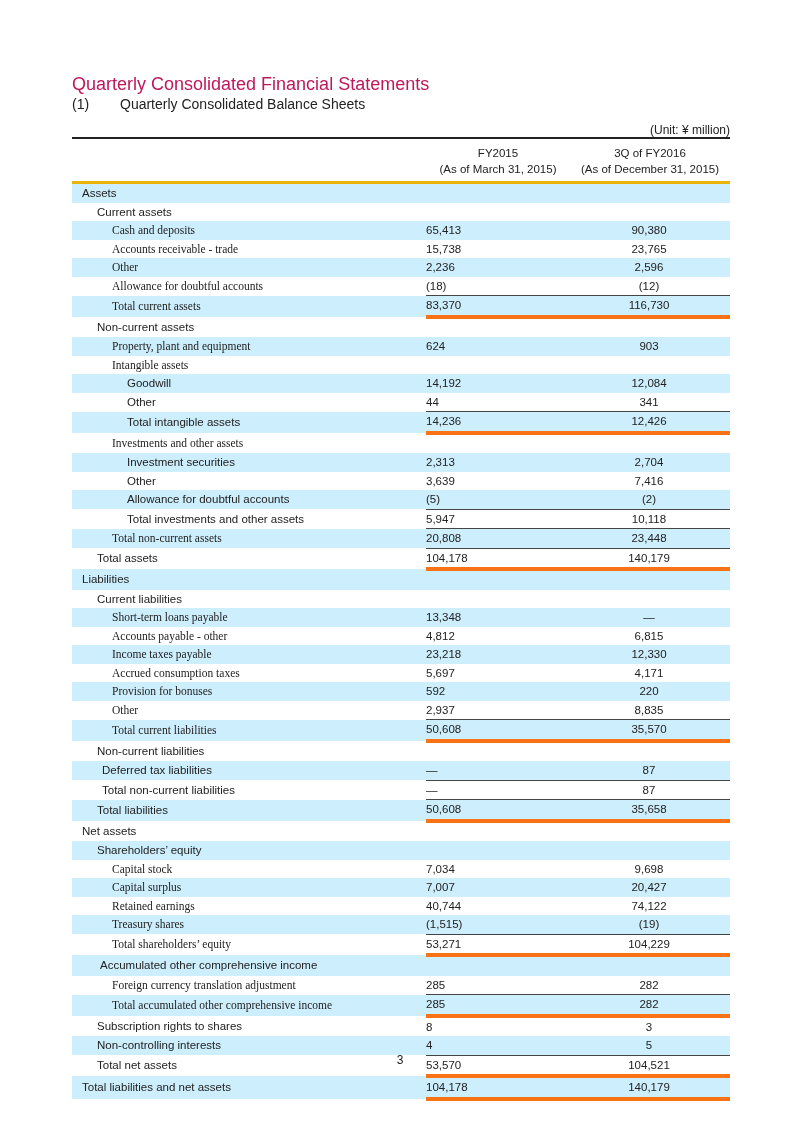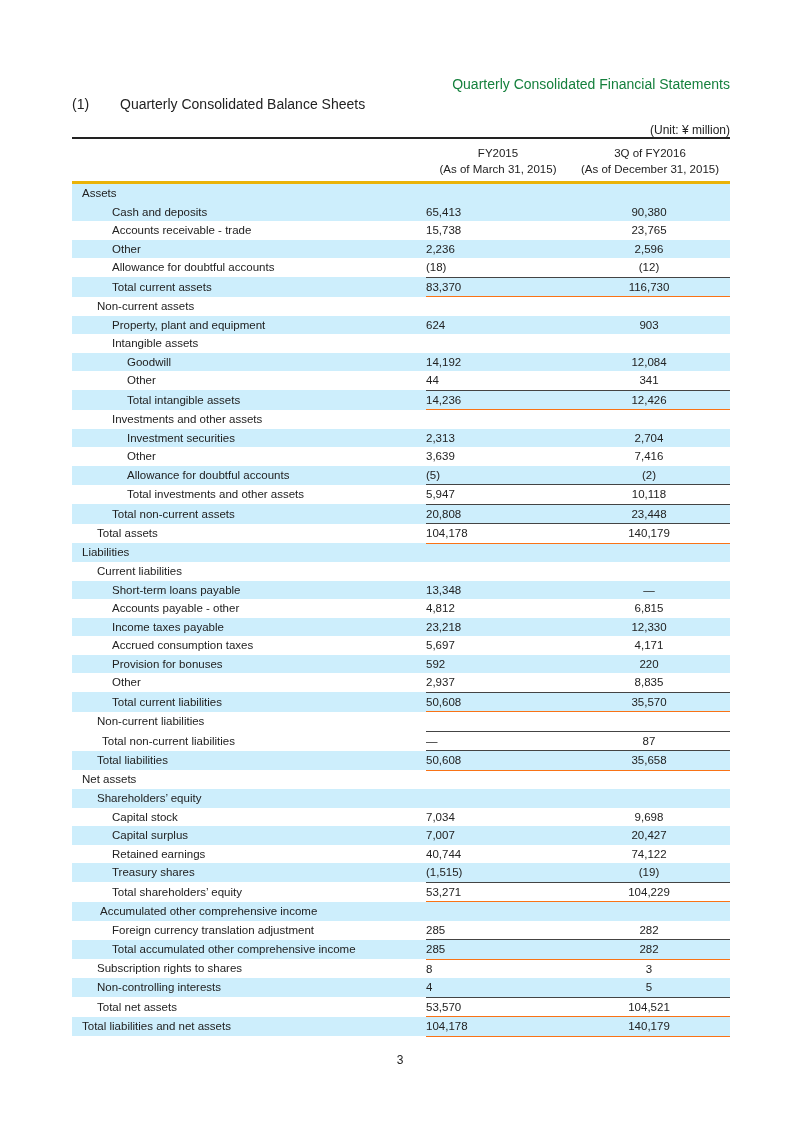--- a/index.html
+++ b/index.html
@@ -1,39 +1,39 @@
 <!DOCTYPE html>
 <html><head>
 <meta charset="utf-8">
 <style>
   html, body { margin: 0; padding: 0; background: #ffffff; }
   body { width: 800px; height: 1131px; position: relative; font-family: "Liberation Sans", sans-serif; color: #222; }
   .page { position: absolute; left: 72px; top: 74px; width: 658px; }
-  .title { font-size: 14px; line-height: 20px; margin: 0; color: #15803d; text-align: right; }
+  .title { font-size: 18px; line-height: 20px; margin: 0; color: #be185d; }
   .subtitle { font-size: 14px; line-height: 20px; margin: 0; display: flex; color: #222; }
   .subtitle .num { width: 48px; }
   .unit { text-align: right; font-size: 12px; margin-top: 9px; line-height: 14px; }
   table { border-collapse: collapse; width: 658px; font-size: 11.5px; table-layout: fixed; }
   col.c-label { width: 354px; }
   col.c-v1 { width: 144px; }
   col.c-v2 { width: 160px; }
   thead tr.top td { border-top: 2px solid #222; height: 6px; padding: 0; }
   thead th { font-weight: normal; text-align: center; line-height: 16px; padding: 0 0 4px 0; vertical-align: bottom; }
   thead tr.hdr th { border-bottom: 3px solid #eab308; }
   tbody td { height: 18.5px; padding: 0; line-height: 18.5px; white-space: nowrap; }
   tbody tr.shade td { background: #cdeefc; }
   td.num { padding-right: 4px; }
   td.num2 { text-align: center; padding-right: 2px; }
   tr.line-top td.num, tr.line-top td.num2 { border-top: 1px solid #444; }
-  tr.line-bottom td.num, tr.line-bottom td.num2 { border-bottom: 1px solid #f97316; }
+  tr.line-bottom td.num, tr.line-bottom td.num2 { border-bottom: 4px solid #f97316; }
   .i0 { padding-left: 10px !important; }
   .i1 { padding-left: 25px !important; }
   .i1b { padding-left: 30px !important; }
   .i1c { padding-left: 28px !important; }
-  .i2 { padding-left: 40px !important; }
+  .i2 { padding-left: 40px !important; font-family: Liberation Serif, serif; }
   .i3 { padding-left: 55px !important; }
   .pagenum { position: absolute; top: 1053px; left: 0; width: 800px; text-align: center; font-size: 12px; }
 </style>
 </head>
 <body>
 
 <div class="page">
   <p class="title">Quarterly Consolidated Financial Statements</p>
   <p class="subtitle">
     <span class="num">(1)</span>
@@ -62,20 +62,25 @@
           <div>(As of December 31, 2015)</div>
         </th>
       </tr>
     </thead>
     <tbody>
       <tr class="shade">
           <td class="i0">Assets</td>
           <td class="num"></td>
           <td class="num2"></td>
         </tr>
+      <tr>
+          <td class="i1">Current assets</td>
+          <td class="num"></td>
+          <td class="num2"></td>
+        </tr>
       <tr class="shade">
           <td class="i2">Cash and deposits</td>
           <td class="num">65,413</td>
           <td class="num2">90,380</td>
         </tr>
       <tr>
           <td class="i2">Accounts receivable - trade</td>
           <td class="num">15,738</td>
           <td class="num2">23,765</td>
         </tr>
@@ -201,20 +206,25 @@
         </tr>
       <tr class="shade line-top line-bottom">
           <td class="i2">Total current liabilities</td>
           <td class="num">50,608</td>
           <td class="num2">35,570</td>
         </tr>
       <tr>
           <td class="i1">Non-current liabilities</td>
           <td class="num"></td>
           <td class="num2"></td>
+        </tr>
+      <tr class="shade">
+          <td class="i1b">Deferred tax liabilities</td>
+          <td class="num">—</td>
+          <td class="num2">87</td>
         </tr>
       <tr class="line-top">
           <td class="i1b">Total non-current liabilities</td>
           <td class="num">—</td>
           <td class="num2">87</td>
         </tr>
       <tr class="shade line-top line-bottom">
           <td class="i1">Total liabilities</td>
           <td class="num">50,608</td>
           <td class="num2">35,658</td>

